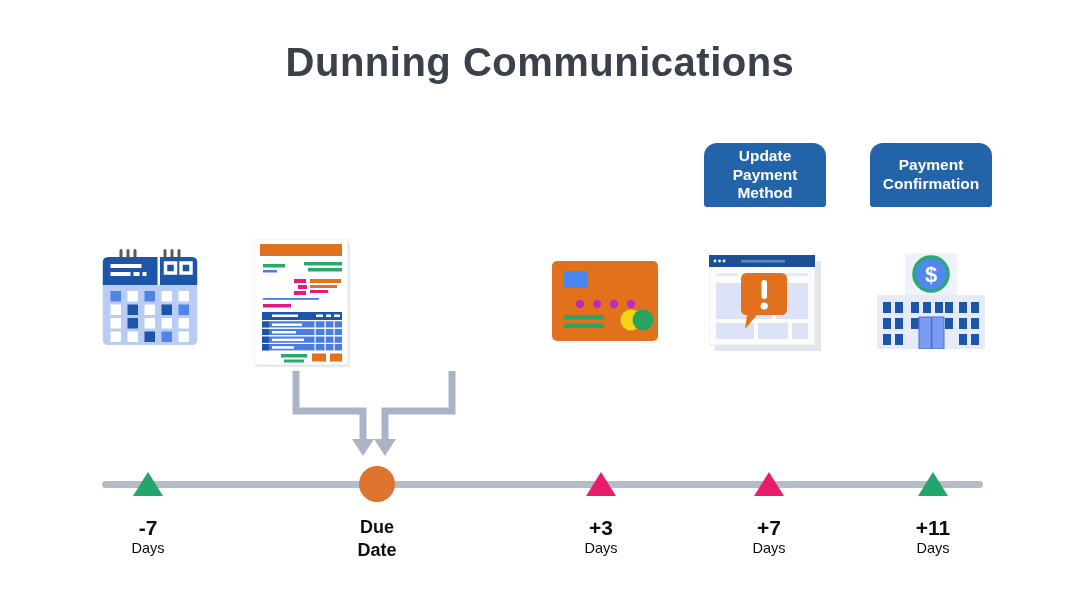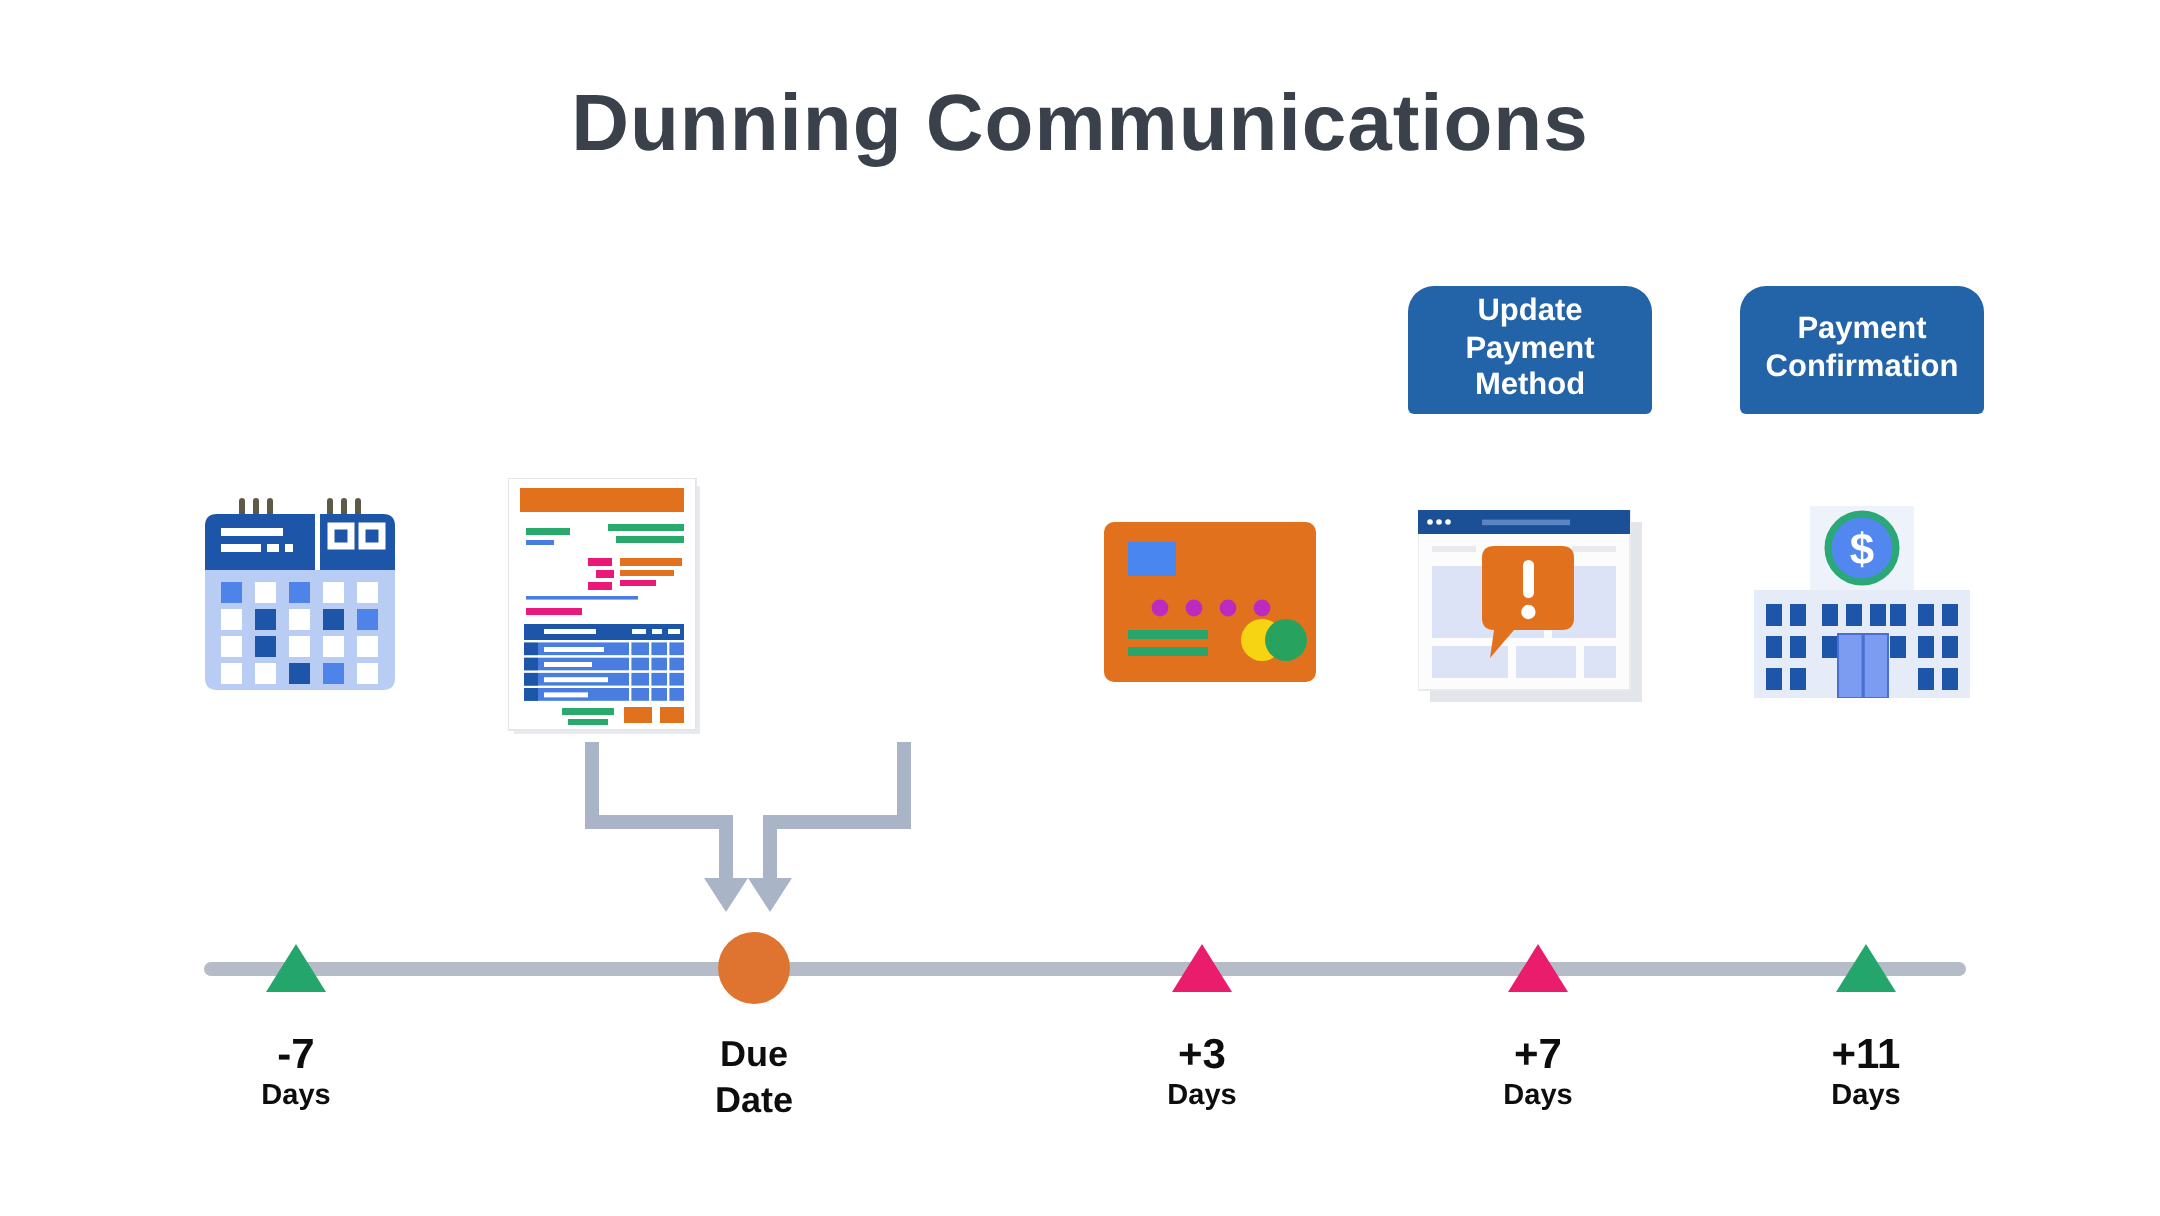--- a/index.html
+++ b/index.html
@@ -40,21 +40,21 @@
     border-bottom:24px solid #24a56b;
   }
   .tri-green{border-bottom-color:#24a56b;}
   .tri-pink{border-bottom-color:#ea1c6c;}
   .tl-circle{
     position:absolute;left:359px;top:466px;width:36px;height:36px;
     border-radius:50%;background:#df7430;
   }
   .tl-label{position:absolute;top:516px;width:140px;text-align:center;color:#0d0d0d;}
   .tl-label .value{font-size:21px;font-weight:800;line-height:1.1;}
-  .tl-label .unit{font-size:14.5px;font-weight:700;line-height:1.3;}
+  .tl-label .unit{font-size:14.5px;font-weight:400;line-height:1.3;}
   .tl-label.due .value,.tl-label.due .unit{font-size:18px;font-weight:800;line-height:1.25;}
 </style>
 </head>
 <body>
 
 <div class="canvas">
 
   <div class="title">Dunning Communications</div>
 
   <div class="stage" style="left:70px;">

